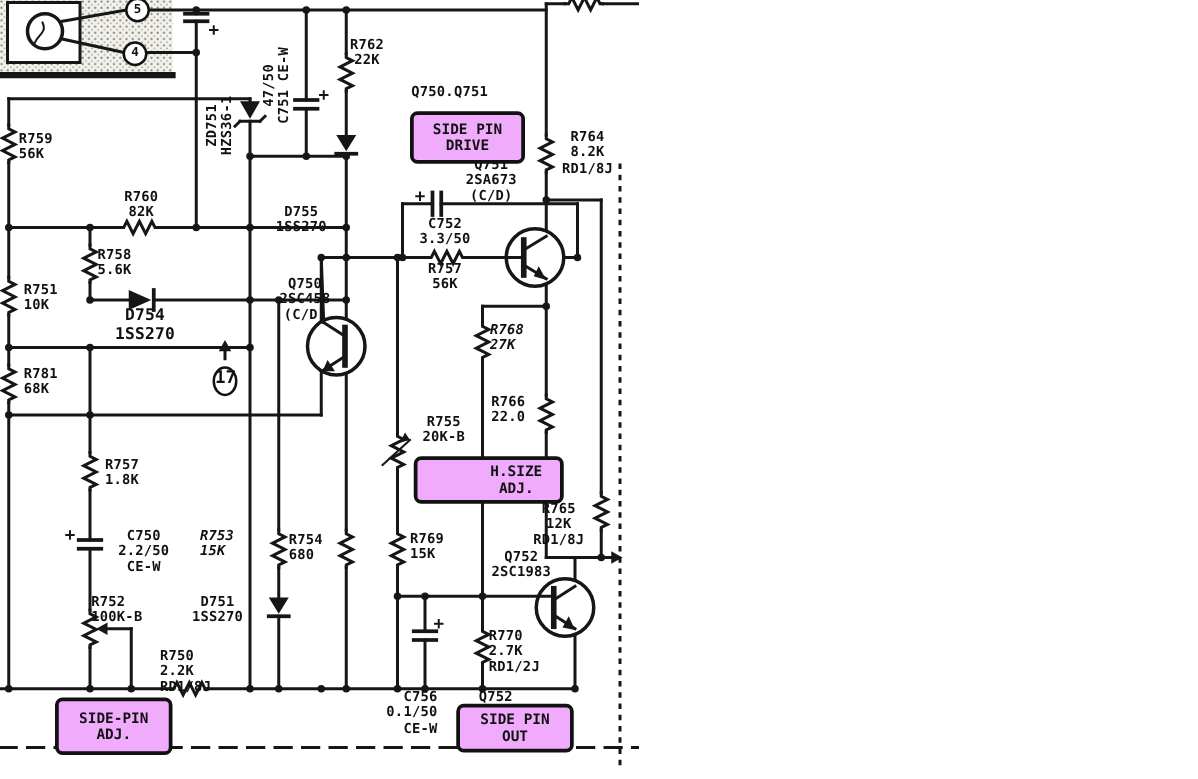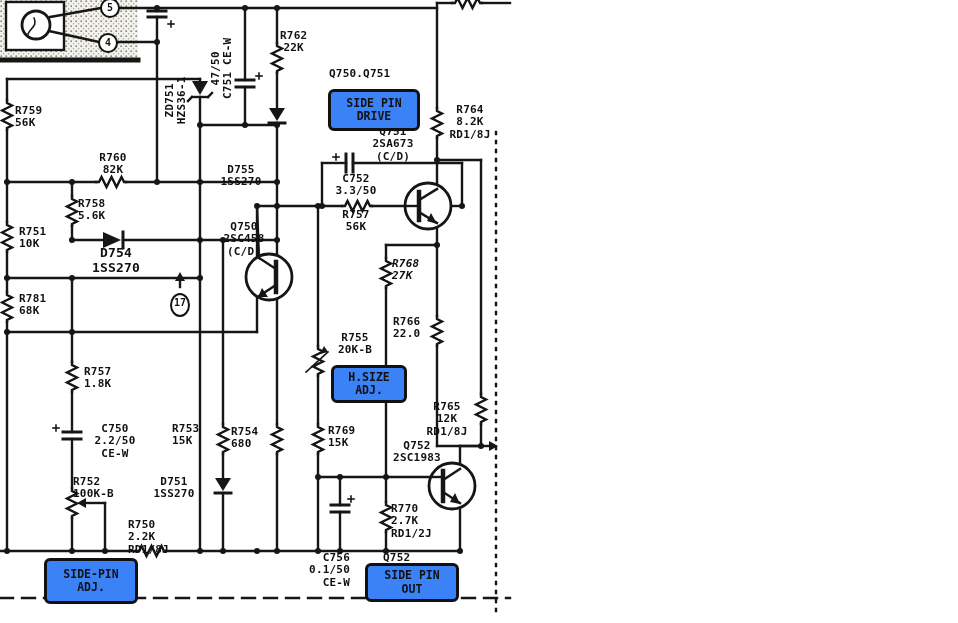--- a/index.html
+++ b/index.html
@@ -12,27 +12,27 @@
   svg .fat{stroke-width:5;}
   svg .fill{fill:#161616;stroke:none;}
   svg .dot{fill:#161616;stroke:none;}
   svg circle.body{fill:#ffffff;stroke:#161616;stroke-width:2.8;}
   .lbl{position:absolute;font-weight:bold;font-size:11px;line-height:1.12;color:#111;
        white-space:pre;letter-spacing:0.2px;}
   .ctr{text-align:center;}
   .rgt{text-align:right;}
   .big{font-size:13px;}
   .rot{transform:rotate(-90deg);transform-origin:center;text-align:center;}
-  .sbox{position:absolute;border:3px solid #111;border-radius:6px;background:#3b82f6;
+  .sbox{position:absolute;border:3px solid #111;border-radius:6px;background:#f0abfc;
         display:flex;align-items:center;justify-content:center;text-align:center;
         font-weight:bold;font-size:11.5px;line-height:1.15;white-space:pre;color:#111;}
   .pin{position:absolute;width:20px;height:20px;box-sizing:border-box;border:2.5px solid #111;
        border-radius:50%;background:#fff;font-weight:bold;font-size:10px;line-height:15px;
        text-align:center;color:#111;}
-  .tp{width:20px;height:24px;font-size:10px;line-height:15px;}
+  .tp{width:20px;height:24px;font-size:14px;line-height:15px;}
 </style>
 </head>
 <body>
 
 <div id="screen">
 
 <svg width="958" height="623" viewBox="0 0 958 623">
   <defs>
     <path id="rv" d="M0,0 V3 L5,5.5 L-5,10.5 L5,15.5 L-5,20.5 L5,25.5 L0,28 V30"></path>
     <path id="rh" d="M0,0 H3 L5.5,-5 L10.5,5 L15.5,-5 L20.5,5 L25.5,-5 L28,0 H30"></path>
@@ -337,21 +337,21 @@
 <div class="lbl" style="left:84px;top:366px;">R757
 1.8K</div>
 <div class="lbl ctr" style="left:86px;top:423px;width:58px;">C750
 2.2/50
 CE-W</div>
 <div class="lbl" style="left:73px;top:476px;">R752
 100K-B</div>
 <div class="lbl" style="left:128px;top:519px;">R750
 2.2K
 RD1/8J</div>
-<div class="lbl" style="left:172px;top:423px;">R753
+<div class="lbl" style="left:160px;top:423px;font-style:italic;">R753
 15K</div>
 <div class="lbl ctr" style="left:146px;top:476px;width:56px;">D751
 1SS270</div>
 <div class="lbl" style="left:231px;top:426px;">R754
 680</div>
 <div class="lbl" style="left:328px;top:425px;">R769
 15K</div>
 <div class="lbl rgt" style="left:294px;top:552px;width:56px;">C756
 0.1/50
 CE-W</div>
@@ -391,21 +391,21 @@
 2.7K
 RD1/2J</div>
 
 
 <div class="lbl" style="left:329px;top:68px;">Q750.Q751</div>
 <div class="lbl" style="left:383px;top:552px;">Q752</div>
 
 
 <div class="sbox" style="left:328px;top:89px;width:86px;height:36px;">SIDE PIN
 DRIVE</div>
-<div class="sbox" style="left:331px;top:365px;width:70px;height:32px;">H.SIZE
+<div class="sbox" style="left:331px;top:365px;width:70px;height:32px;padding-left:44px;">H.SIZE
 ADJ.</div>
 <div class="sbox" style="left:365px;top:563px;width:88px;height:33px;">SIDE PIN
 OUT</div>
 <div class="sbox" style="left:44px;top:558px;width:88px;height:40px;">SIDE-PIN
 ADJ.</div>
 
 
 <div class="pin" style="left:100px;top:-2px;">5</div>
 <div class="pin" style="left:98px;top:33px;">4</div>
 <div class="pin tp" style="left:170px;top:293px;">17</div>

